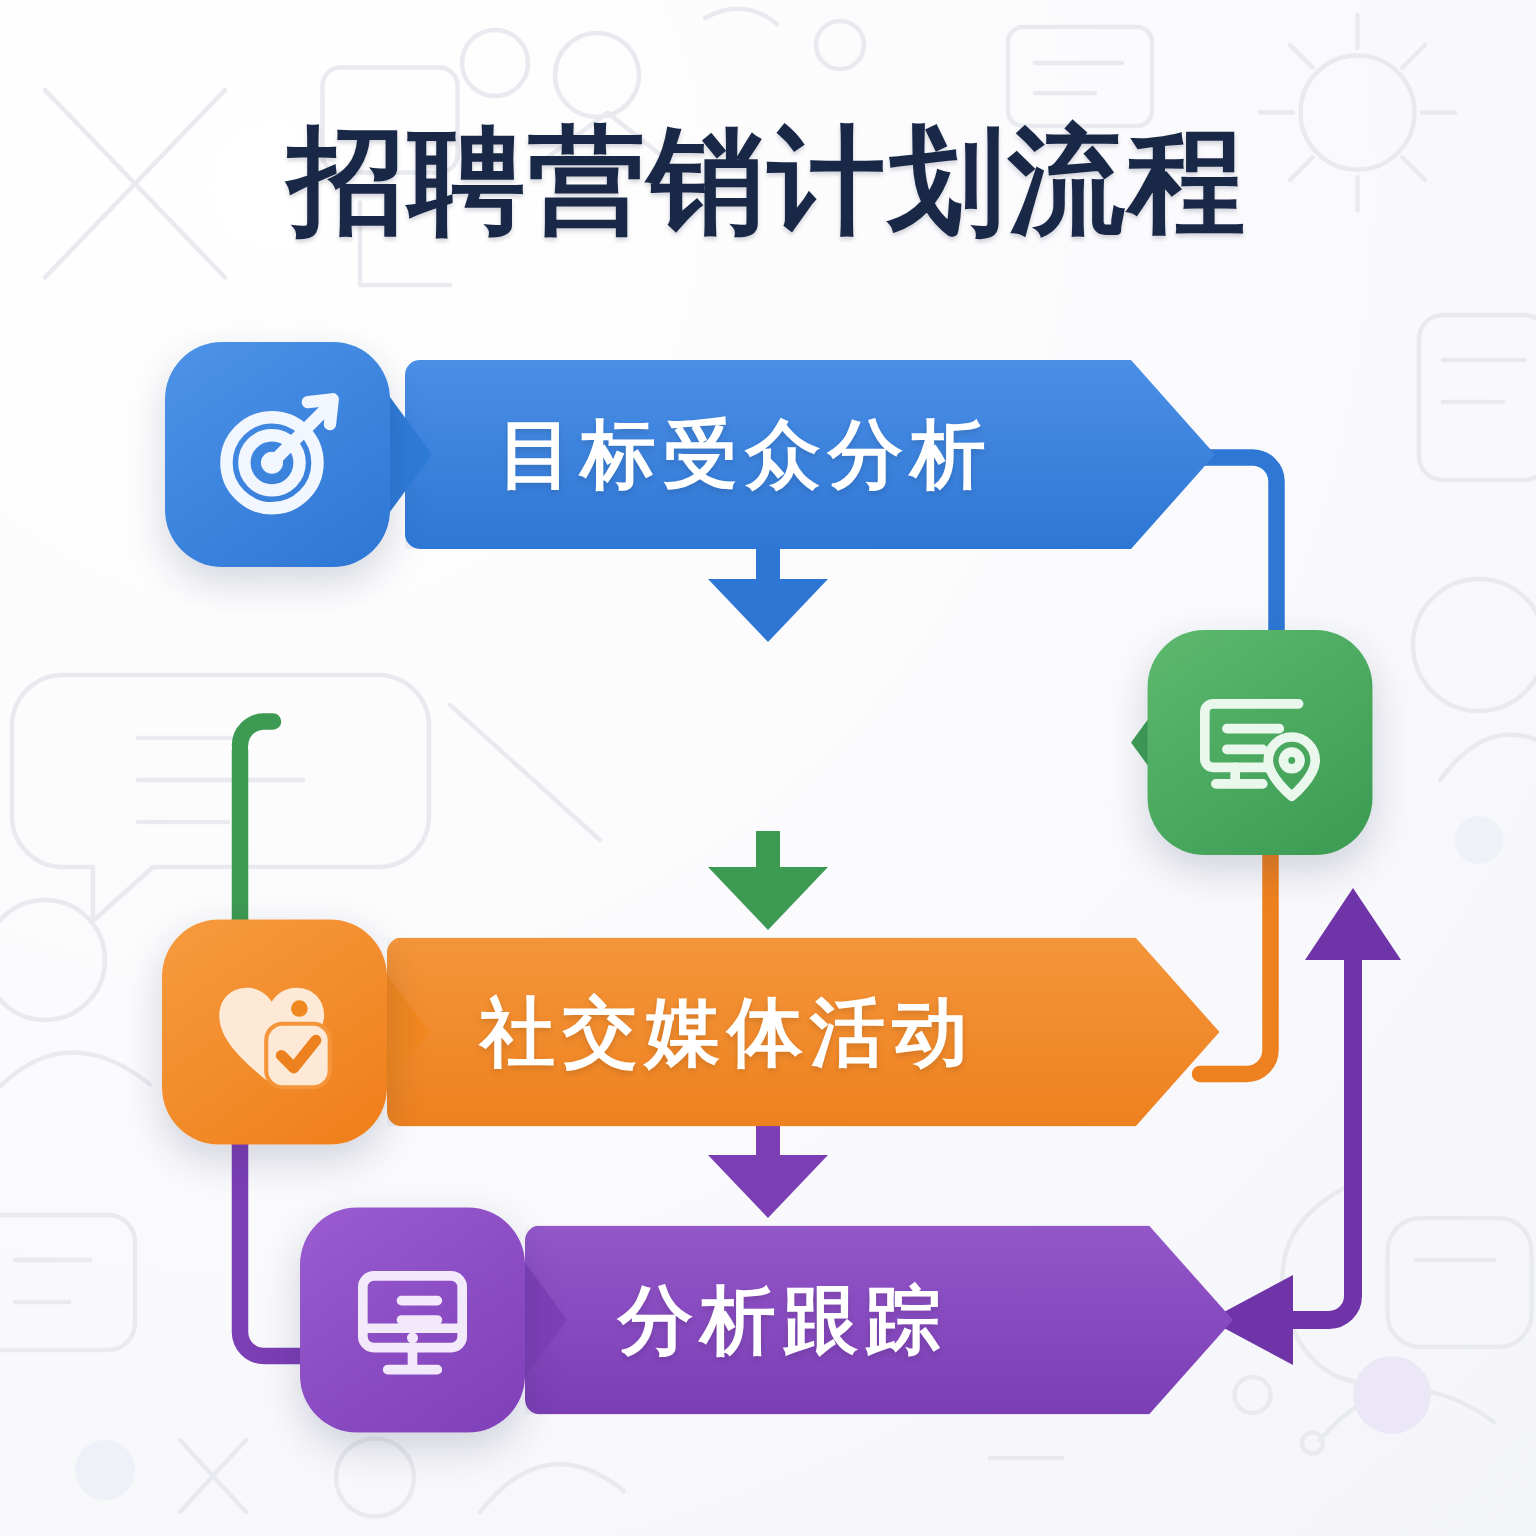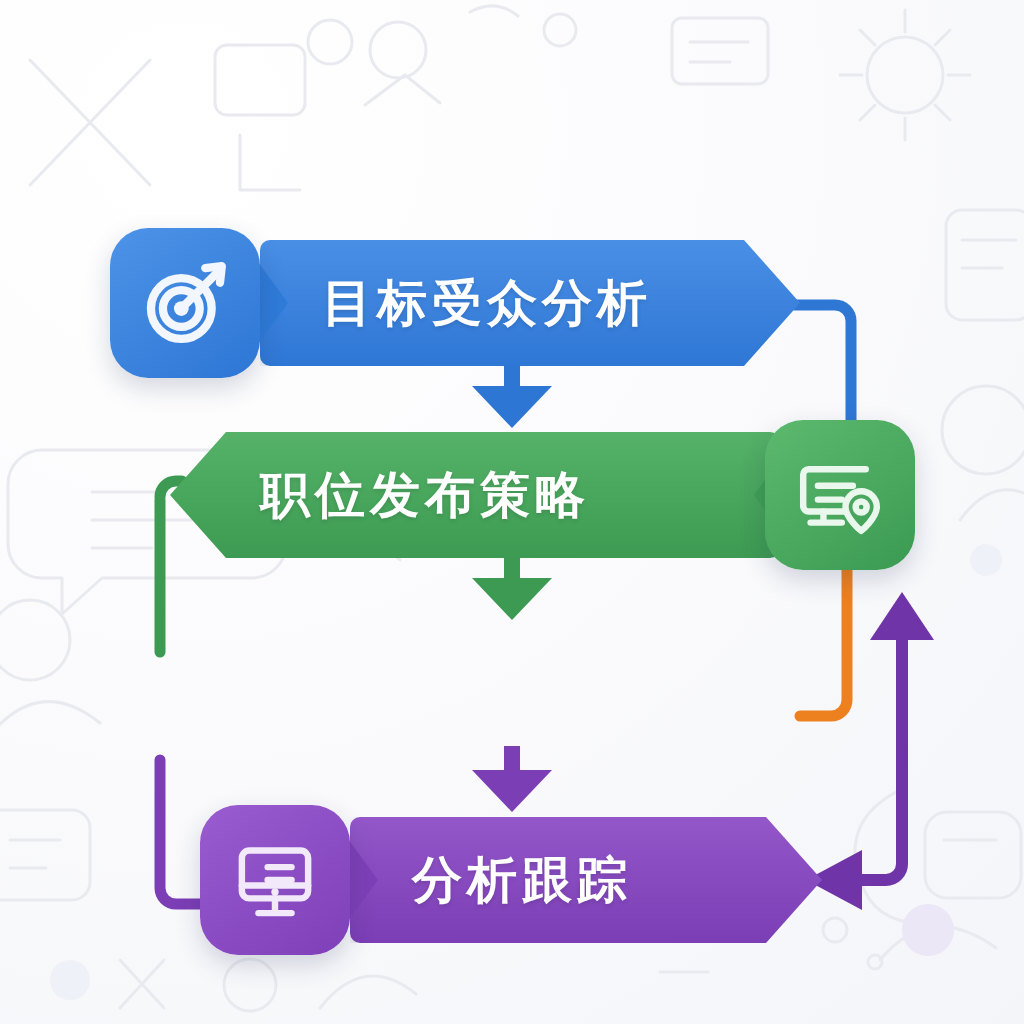--- a/index.html
+++ b/index.html
@@ -97,21 +97,21 @@
     font-weight: bold;
     letter-spacing: 5px;
     white-space: nowrap;
     text-shadow: 0 2px 4px rgba(0,0,0,0.13);
   }
 
   
   #row-1 { left: 110px; top: 228px; width: 690px; }
   #badge-1 { left: 0; background: linear-gradient(145deg,#4d93e8 0%, #2d76d4 100%); }
   #banner-1 {
-    left: 150px; width: 540px;
+    left: 160px; width: 540px;
     background: linear-gradient(180deg,#4a8fe6 0%, #2f77d5 100%);
     clip-path: polygon(0 0, calc(100% - 56px) 0, 100% 50%, calc(100% - 56px) 100%, 0 100%);
     border-radius: 10px 0 0 10px;
     padding-left: 62px;
     box-sizing: border-box;
   }
 
   
   #row-2 { left: 170px; top: 420px; width: 745px; }
   #badge-2 { right: 0; background: linear-gradient(145deg,#5cb96e 0%, #3b9a52 100%); }
@@ -198,20 +198,21 @@
       <circle cx="700" cy="900" r="10"></circle>
 
       <path d="M470 12 q26 -14 48 4"></path>
       <circle cx="560" cy="30" r="16"></circle>
     </g>
     <circle cx="928" cy="930" r="26" fill="#ebe7f6"></circle>
     <circle cx="70" cy="980" r="20" fill="#eef1f7"></circle>
     <circle cx="986" cy="560" r="16" fill="#eef1f7"></circle>
   </svg>
 
+  <div id="page-title">招聘营销计划流程</div>
 
   <svg id="connectors" viewBox="0 0 1024 1024">
 
     <path d="M795 305 H835 a16 16 0 0 1 16 16 V430 a16 16 0 0 1 -16 16 H840" fill="none" stroke="#2f77d5" stroke-width="11" stroke-linecap="round"></path>
 
     <path d="M168 497 H176 a16 16 0 0 0 -16 -16 H166 a16 16 0 0 0 -16 16 V640" fill="none" stroke="#3d9a52" stroke-width="11" stroke-linecap="round" opacity="0"></path>
     <path d="M160 497 a16 16 0 0 1 16 -16 H182" fill="none" stroke="#3d9a52" stroke-width="11" stroke-linecap="round"></path>
     <path d="M160 500 V652" fill="none" stroke="#3d9a52" stroke-width="11" stroke-linecap="round"></path>
 
     <path d="M847 557 V700 a16 16 0 0 1 -16 16 H800" fill="none" stroke="#ee811f" stroke-width="11" stroke-linecap="round"></path>
@@ -253,39 +254,52 @@
           <circle cx="46" cy="56" r="20"></circle>
         </g>
         <circle cx="46" cy="56" r="8" fill="#f2f7ff"></circle>
         <path d="M46 56 L86 16" stroke="#f2f7ff" stroke-width="9" stroke-linecap="round"></path>
         <path d="M72 12 L90 10 L88 28" fill="none" stroke="#f2f7ff" stroke-width="9" stroke-linejoin="round" stroke-linecap="round"></path>
       </svg>
     </div>
   </div>
 
   <div class="step-row right-icon" id="row-2">
-    <div class="banner" id="banner-2">
-      <span class="banner-label">职位发布策略</span>
-    </div>
     <svg class="badge-nub" style="left:580px;" viewBox="0 0 34 82">
       <path d="M34 0 L4 41 L34 82 Z" fill="#3f9e56"></path>
     </svg>
     <div class="icon-badge" id="badge-2">
       <svg viewBox="0 0 100 100">
         <g fill="none" stroke="#e9f7ec" stroke-width="7" stroke-linecap="round" stroke-linejoin="round">
           <path d="M78 22 H16 a6 6 0 0 0 -6 6 v34 a6 6 0 0 0 6 6 h40"></path>
           <path d="M26 40 h38 M26 55 h26"></path>
           <path d="M32 68 v12 M18 80 h34"></path>
           <path d="M73 46 a17 17 0 0 1 17 17 c0 12 -17 26 -17 26 s-17 -14 -17 -26 a17 17 0 0 1 17 -17 z"></path>
           <circle cx="73" cy="63" r="6"></circle>
         </g>
       </svg>
     </div>
   </div>
 
+  <div class="step-row left-icon" id="row-3">
+    <div class="banner" id="banner-3">
+      <span class="banner-label">社交媒体活动</span>
+    </div>
+    <svg class="badge-nub" style="left:148px;" viewBox="0 0 34 82">
+      <path d="M0 0 L30 41 L0 82 Z" fill="#f0871f"></path>
+    </svg>
+    <div class="icon-badge" id="badge-3">
+      <svg viewBox="0 0 100 100">
+        <path d="M48 88 C20 66 10 52 10 38 C10 26 19 18 30 18 C38 18 44 22 48 28 C52 22 58 18 66 18 C77 18 86 26 86 38 C86 40 85.5 42 85 44 L48 88 Z" fill="#fde9d5"></path>
+        <circle cx="68" cy="33" r="6" fill="#f0871f"></circle>
+        <rect x="44" y="44" width="46" height="46" rx="12" fill="#fde9d5" stroke="#f4953a" stroke-width="3"></rect>
+        <path d="M55 67 L64 76 L80 56" fill="none" stroke="#ee811f" stroke-width="8" stroke-linecap="round" stroke-linejoin="round"></path>
+      </svg>
+    </div>
+  </div>
 
   <div class="step-row left-icon" id="row-4">
     <div class="banner" id="banner-4">
       <span class="banner-label center">分析跟踪</span>
     </div>
     <svg class="badge-nub" style="left:148px;" viewBox="0 0 34 82">
       <path d="M0 0 L30 41 L0 82 Z" fill="#7d40b7"></path>
     </svg>
     <div class="icon-badge" id="badge-4">
       <svg viewBox="0 0 100 100">

